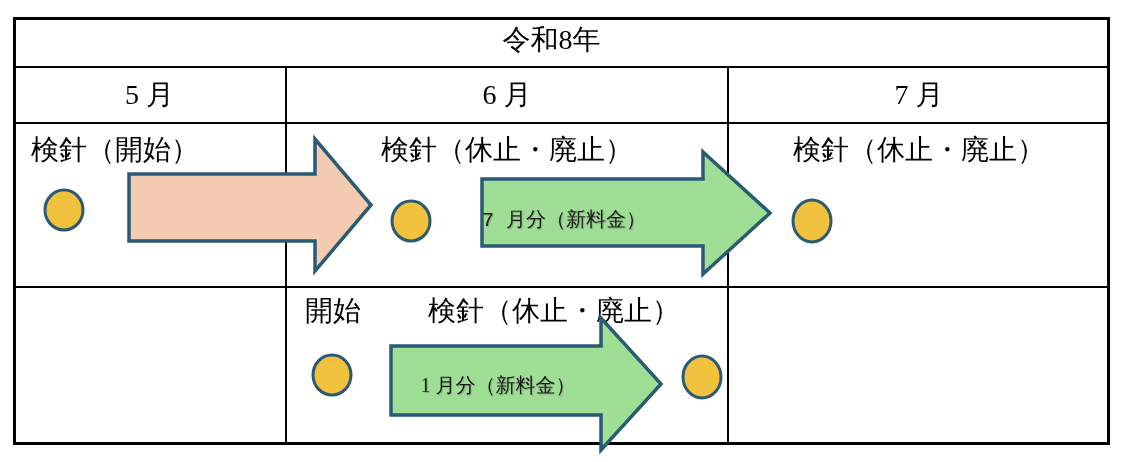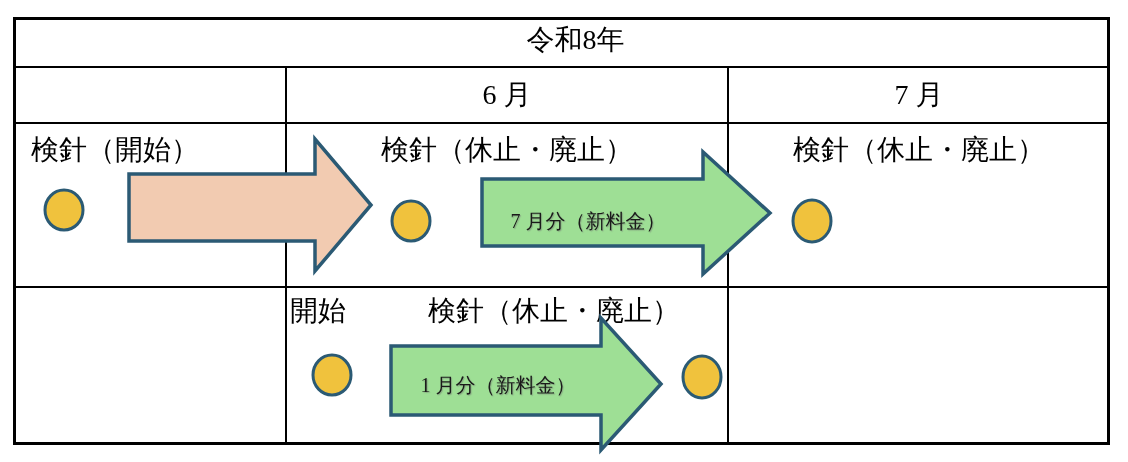--- a/index.html
+++ b/index.html
@@ -48,39 +48,40 @@
 
 <div class="canvas">
 
   <div class="tbl-outer"></div>
   <div class="hline" style="top:66px;"></div>
   <div class="hline" style="top:122px;"></div>
   <div class="hline" style="top:286px;"></div>
   <div class="vline" style="left:285px;"></div>
   <div class="vline" style="left:727px;"></div>
 
-  <div class="txt big center" style="left:13px; top:24px; width:1077px;margin-left:24px;">令和8年</div>
+  <div class="txt big center" style="left:13px; top:24px; width:1077px;">令和8年</div>
+  <div class="txt big center" style="left:13px;  top:79px; width:273px;">5 月</div>
   <div class="txt big center" style="left:286px; top:79px; width:442px;">6 月</div>
   <div class="txt big center" style="left:728px; top:79px; width:382px;">7 月</div>
 
   <div class="txt big" style="left:31px; top:134px;">検針（開始）</div>
   <div class="txt big center" style="left:286px; top:134px; width:442px;">検針（休止・廃止）</div>
   <div class="txt big center" style="left:728px; top:134px; width:382px;">検針（休止・廃止）</div>
 
-  <div class="txt big" style="left:290px; top:295px;">開始</div>
+  <div class="txt big" style="left:305px; top:295px;">開始</div>
   <div class="txt big" style="left:428px; top:295px;">検針（休止・廃止）</div>
 
   <svg class="shapes" xmlns="http://www.w3.org/2000/svg" viewBox="0 0 1128 462">
     <polygon class="shape" stroke-width="3.5" points="129,174 315,174 315,139 371,205 315,271 315,241 129,241" fill="#F2CBB1" stroke="#2B5A74"></polygon>
     <polygon class="shape" stroke-width="3.5" points="482,179 703,179 703,152 770,213 703,274 703,246 482,246" fill="#9EDF95" stroke="#2B5A74"></polygon>
     <polygon class="shape" stroke-width="3.5" points="391,346 601,346 601,318 661,384 601,450 601,415 391,415" fill="#9EDF95" stroke="#2B5A74"></polygon>
 
     <ellipse class="shape" cx="64" cy="210" rx="19" ry="20" stroke-width="3" fill="#F0C23D" stroke="#2B5A74"></ellipse>
     <ellipse class="shape" cx="411" cy="221" rx="19" ry="20" stroke-width="3" fill="#F0C23D" stroke="#2B5A74"></ellipse>
     <ellipse class="shape" cx="812" cy="221" rx="19" ry="21" stroke-width="3" fill="#F0C23D" stroke="#2B5A74"></ellipse>
     <ellipse class="shape" cx="332" cy="375" rx="19" ry="20" stroke-width="3" fill="#F0C23D" stroke="#2B5A74"></ellipse>
     <ellipse class="shape" cx="702" cy="377" rx="19" ry="21" stroke-width="3" fill="#F0C23D" stroke="#2B5A74"></ellipse>
   </svg>
 
-  <div class="arrow-label" style="left:488px; top:210px; width:200px;">7 月分（新料金）</div>
+  <div class="arrow-label" style="left:464px; top:210px; width:200px;font-family:Liberation Mono, monospace;">7 月分（新料金）</div>
   <div class="arrow-label" style="left:398px; top:374px; width:200px;">1 月分（新料金）</div>
 
 </div>
 
 </body></html>

